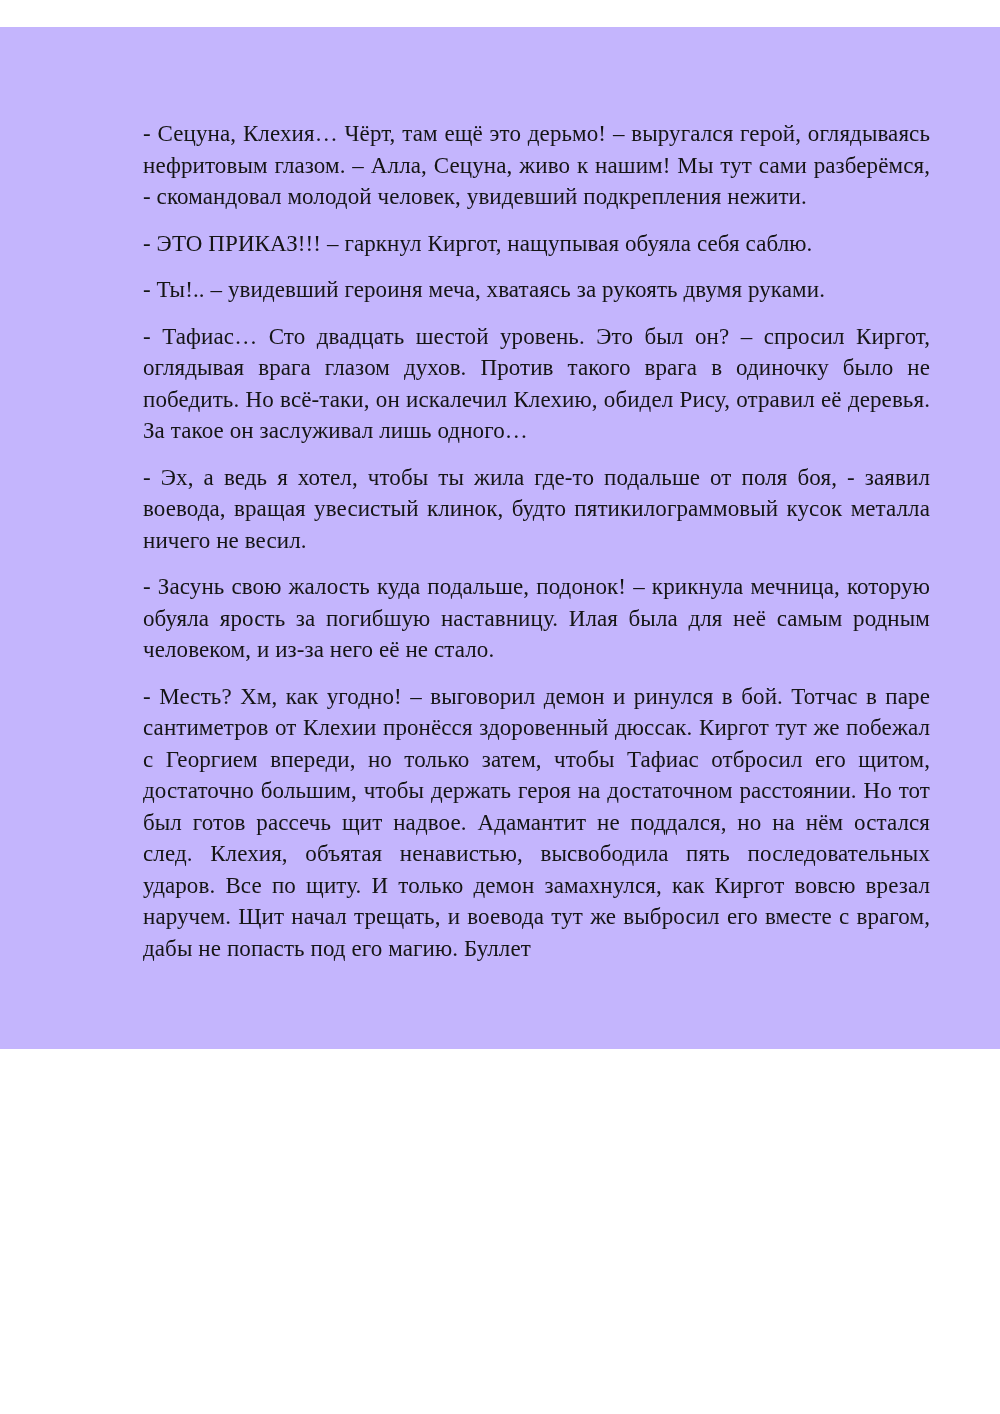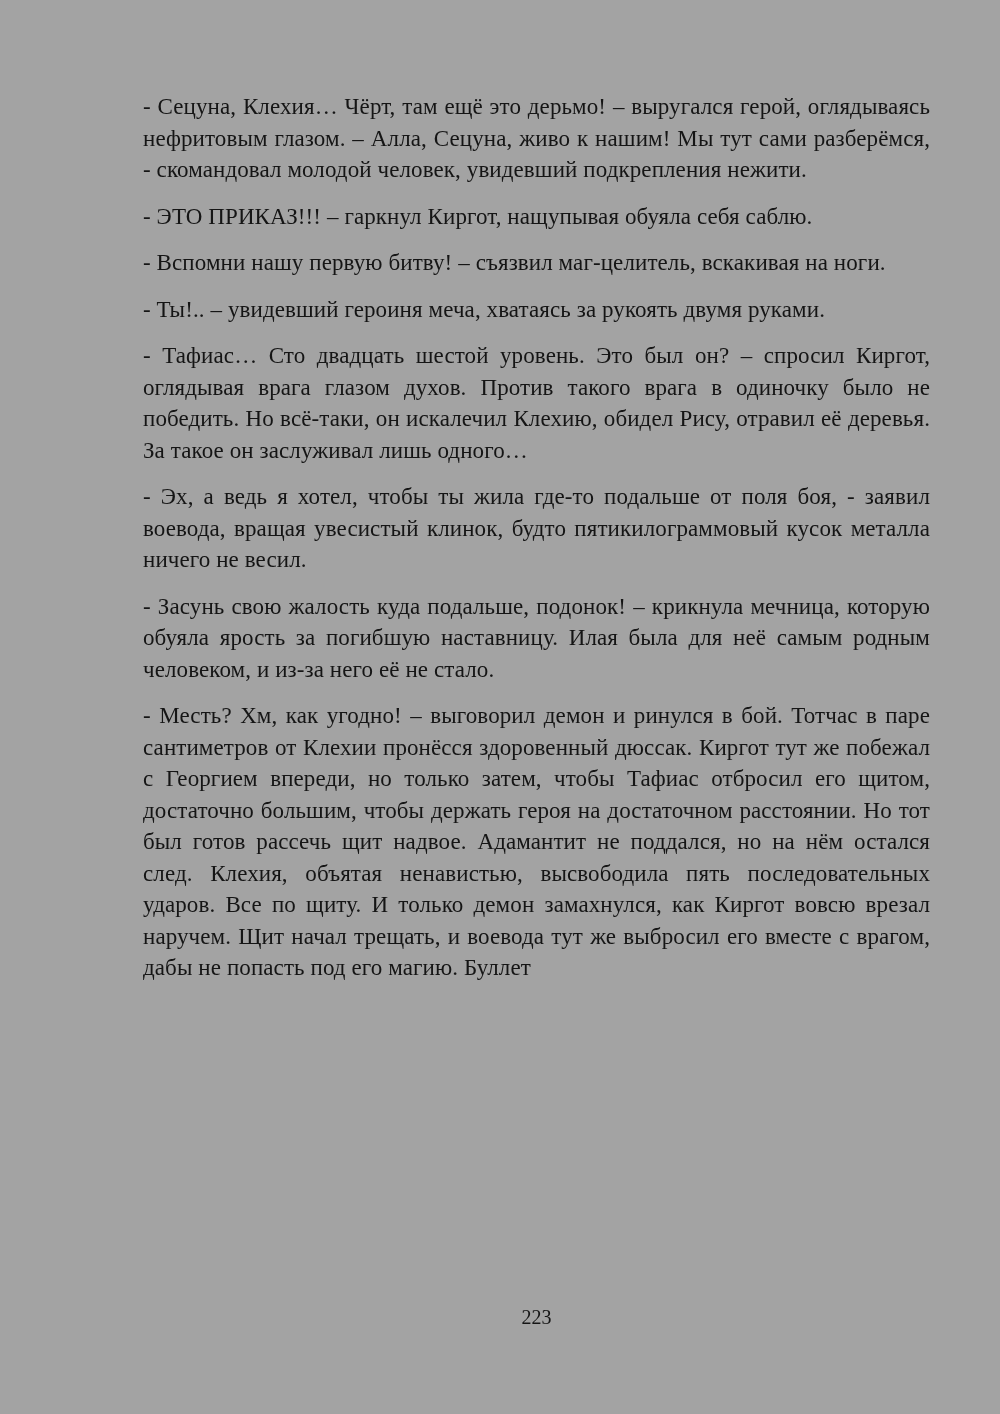--- a/index.html
+++ b/index.html
@@ -3,26 +3,27 @@
 <meta charset="utf-8">
 <style>
   html, body {
     margin: 0;
     padding: 0;
     background: #ffffff;
   }
   .page {
     position: relative;
     width: 1000px;
-    height: 1414px;
-    background: #a3a3a3;
+    height: 1022px;
+    background: #c4b5fd;
     font-family: "Liberation Serif", "DejaVu Serif", serif;
     color: #151515;
     overflow: hidden;
     box-sizing: border-box;
+    margin-top: 27px;
   }
   .text-block {
     position: absolute;
     left: 143px;
     top: 91px;
     width: 787px;
   }
   .text-block p {
     margin: 0 0 15px 0;
     font-size: 23px;
@@ -43,21 +44,20 @@
     color: #151515;
   }
 </style>
 </head>
 <body>
 
 <div class="page">
   <div class="text-block">
     <p>- Сецуна, Клехия… Чёрт, там ещё это дерьмо! – выругался герой, оглядываясь нефритовым глазом. – Алла, Сецуна, живо к нашим! Мы тут сами разберёмся, - скомандовал молодой человек, увидевший подкрепления нежити.</p>
     <p>- ЭТО ПРИКАЗ!!! – гаркнул Киргот, нащупывая обуяла себя саблю.</p>
-    <p>- Вспомни нашу первую битву! – съязвил маг-целитель, вскакивая на ноги.</p>
     <p>- Ты!.. – увидевший героиня меча, хватаясь за рукоять двумя руками.</p>
     <p>- Тафиас… Сто двадцать шестой уровень. Это был он? – спросил Киргот, оглядывая врага глазом духов. Против такого врага в одиночку было не победить. Но всё-таки, он искалечил Клехию, обидел Рису, отравил её деревья. За такое он заслуживал лишь одного…</p>
     <p>- Эх, а ведь я хотел, чтобы ты жила где-то подальше от поля боя, - заявил воевода, вращая увесистый клинок, будто пятикилограммовый кусок металла ничего не весил.</p>
     <p>- Засунь свою жалость куда подальше, подонок! – крикнула мечница, которую обуяла ярость за погибшую наставницу. Илая была для неё самым родным человеком, и из-за него её не стало.</p>
     <p>- Месть? Хм, как угодно! – выговорил демон и ринулся в бой. Тотчас в паре сантиметров от Клехии пронёсся здоровенный дюссак. Киргот тут же побежал с Георгием впереди, но только затем, чтобы Тафиас отбросил его щитом, достаточно большим, чтобы держать героя на достаточном расстоянии. Но тот был готов рассечь щит надвое. Адамантит не поддался, но на нём остался след. Клехия, объятая ненавистью, высвободила пять последовательных ударов. Все по щиту. И только демон замахнулся, как Киргот вовсю врезал наручем. Щит начал трещать, и воевода тут же выбросил его вместе с врагом, дабы не попасть под его магию. Буллет</p>
   </div>
   <div class="page-number">223</div>
 </div>
 
 </body></html>

